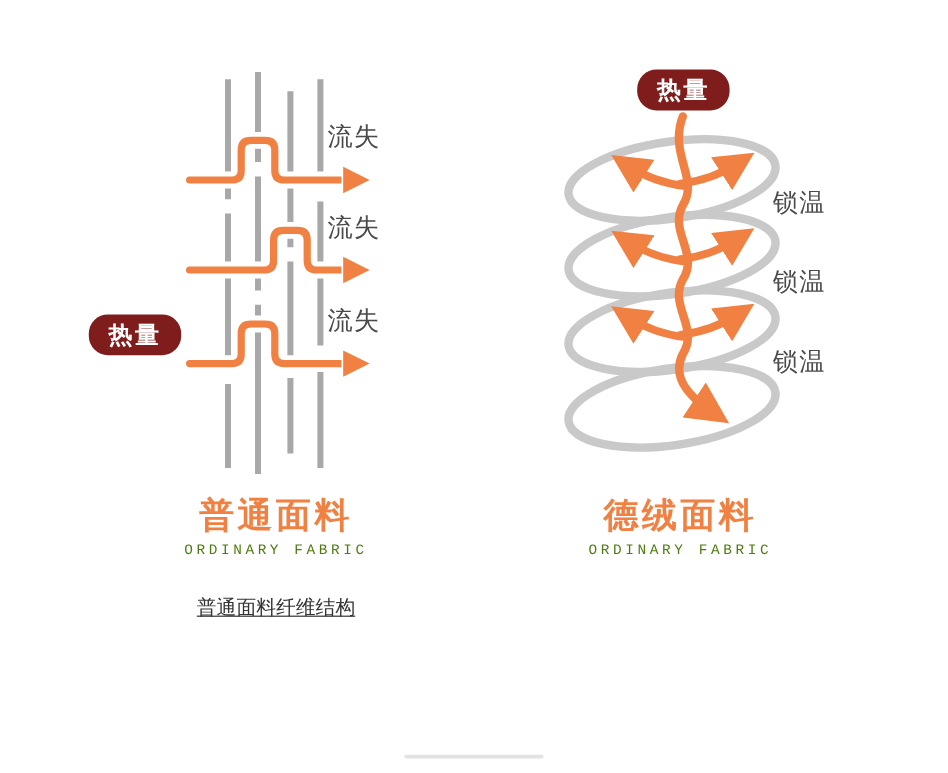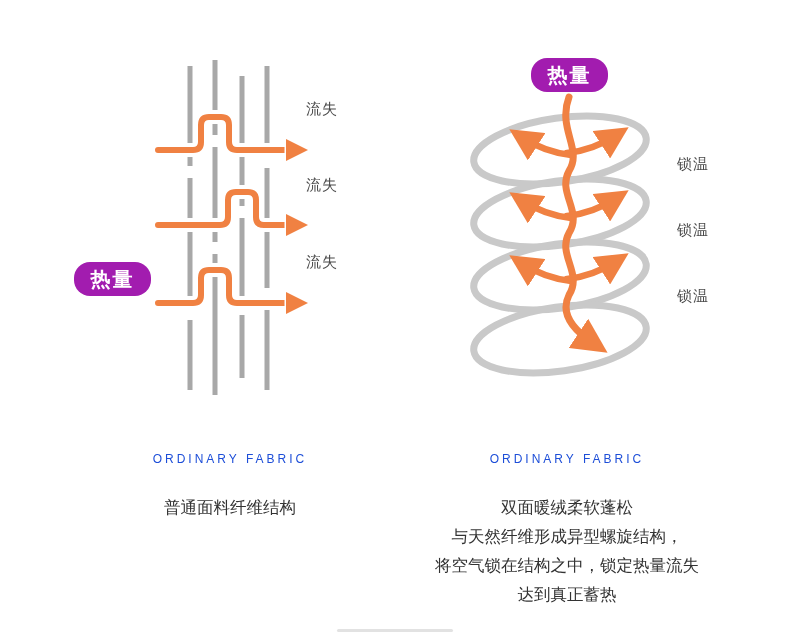--- a/index.html
+++ b/index.html
@@ -2,36 +2,36 @@
 <html><head>
 <meta charset="utf-8">
 <style>
   html,body{margin:0;padding:0;background:#ffffff;}
   .canvas{
     position:relative;width:790px;height:644px;background:#ffffff;overflow:hidden;
     font-family:"Liberation Sans","DejaVu Sans",sans-serif;
   }
   .art{position:absolute;}
   .badge{
-    position:absolute;background:#a21caf;color:#ffffff;font-weight:bold;
+    position:absolute;background:#7f1d1d;color:#ffffff;font-weight:bold;
     font-size:20px;letter-spacing:2px;border-radius:16px;
     display:flex;align-items:center;justify-content:center;
   }
   .small-label{
-    position:absolute;font-size:15px;color:#4a4a4a;letter-spacing:1px;white-space:nowrap;margin-left:33px;
+    position:absolute;font-size:21px;color:#4a4a4a;letter-spacing:1px;white-space:nowrap;
   }
   .title{
     position:absolute;text-align:center;color:#F08142;font-weight:bold;
     font-size:29px;letter-spacing:3px;white-space:nowrap;
   }
   .subtitle{
-    position:absolute;text-align:center;color:#1d4ed8;font-size:12px;letter-spacing:3px;
+    position:absolute;text-align:center;color:#4d7c0f;font-size:12px;letter-spacing:3px;font-family:Liberation Mono, monospace;
   }
   .desc{
-    position:absolute;text-align:center;color:#333333;font-size:16.5px;line-height:29px;
+    position:absolute;text-align:center;color:#333333;font-size:16.5px;line-height:29px;text-decoration:underline;
   }
   .divider{
     position:absolute;left:337px;top:629px;width:116px;height:3px;
     background:#e2e2e2;border-radius:2px;
   }
 </style>
 </head>
 <body>
 
 <div class="canvas">
@@ -59,20 +59,21 @@
       <polygon points="216,232 238,243 216,254" fill="#F08142" stroke="#ffffff" stroke-width="3" paint-order="stroke"></polygon>
     </g>
   </svg>
 
   <span class="small-label" style="left:273px;top:100px;">流失</span>
   <span class="small-label" style="left:273px;top:176px;">流失</span>
   <span class="small-label" style="left:273px;top:253px;">流失</span>
 
   <div class="badge" style="left:74px;top:262px;width:77px;height:34px;">热量</div>
 
+  <div class="title" style="left:80px;width:300px;top:410px;">普通面料</div>
   <div class="subtitle" style="left:80px;width:300px;top:452px;">ORDINARY FABRIC</div>
 
   <div class="desc" style="left:55px;width:350px;top:493px;">
     <div>普通面料纤维结构</div>
   </div>
 
   <div class="badge" style="left:531px;top:58px;width:77px;height:34px;">热量</div>
 
   <svg class="art" style="left:445px;top:105px;overflow:visible;" width="240" height="285" viewBox="0 0 240 285">
     <defs>
@@ -96,23 +97,18 @@
       <path stroke-width="6.5" marker-end="url(#ah)" d="M 126 113 C 108 111 92 105 78 96"></path>
       <path stroke-width="6.5" marker-end="url(#ah)" d="M 122 174 C 140 172 156 166 170 157"></path>
       <path stroke-width="6.5" marker-end="url(#ah)" d="M 126 176 C 108 174 92 168 78 159"></path>
     </g>
   </svg>
 
   <span class="small-label" style="left:644px;top:155px;">锁温</span>
   <span class="small-label" style="left:644px;top:221px;">锁温</span>
   <span class="small-label" style="left:644px;top:287px;">锁温</span>
 
+  <div class="title" style="left:417px;width:300px;top:410px;">德绒面料</div>
   <div class="subtitle" style="left:417px;width:300px;top:452px;">ORDINARY FABRIC</div>
 
-  <div class="desc" style="left:400px;width:334px;top:493px;">
-    <div>双面暖绒柔软蓬松</div>
-    <div>与天然纤维形成异型螺旋结构，</div>
-    <div>将空气锁在结构之中，锁定热量流失</div>
-    <div>达到真正蓄热</div>
-  </div>
 
   <div class="divider"></div>
 </div>
 
 </body></html>

